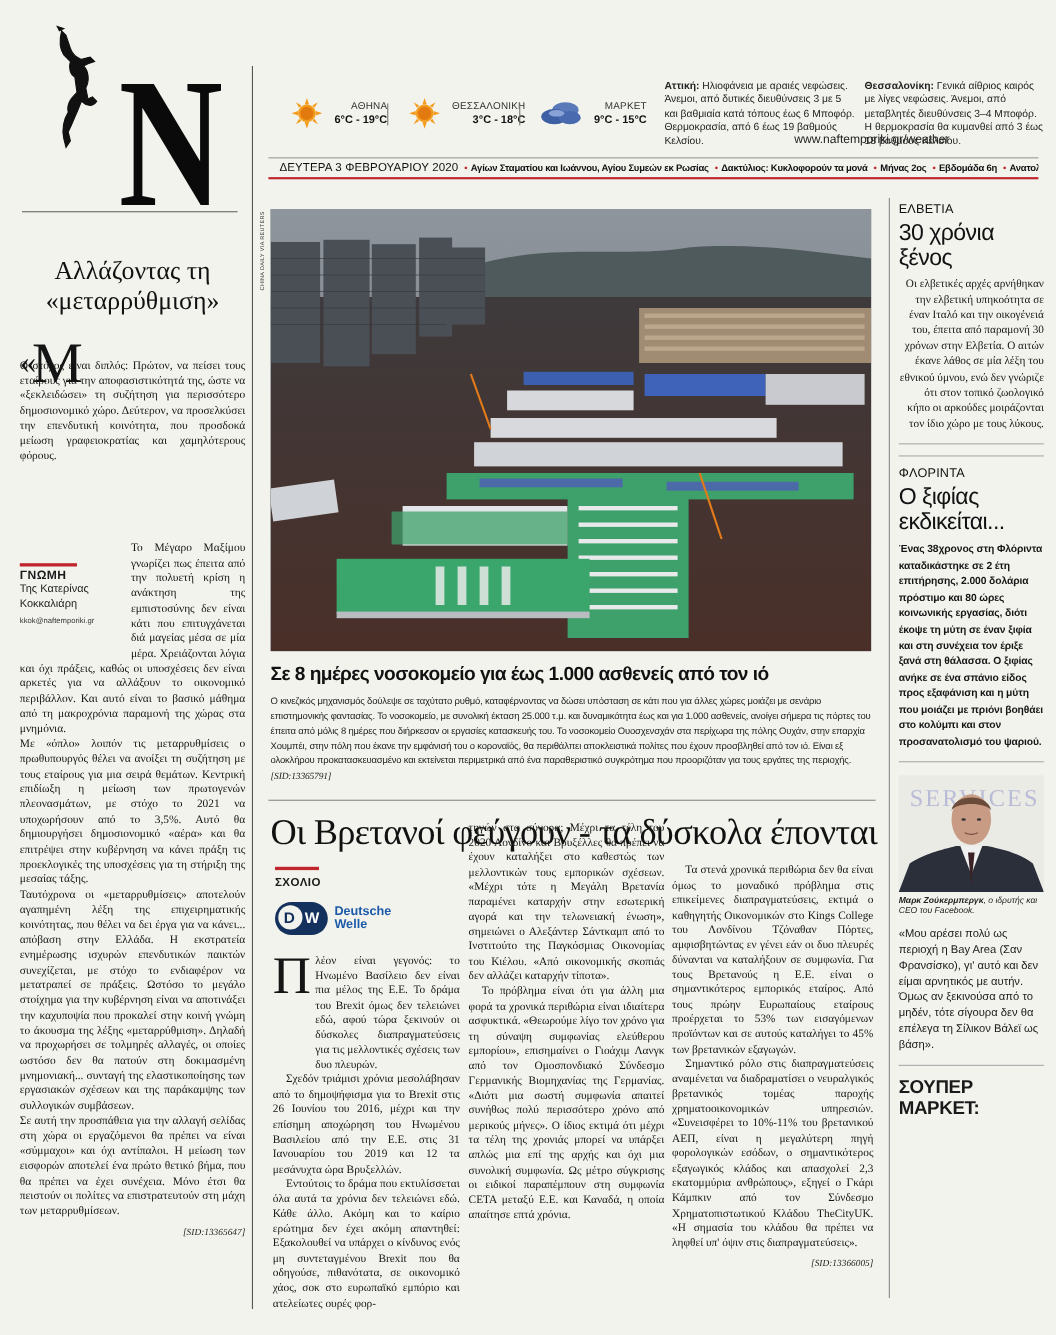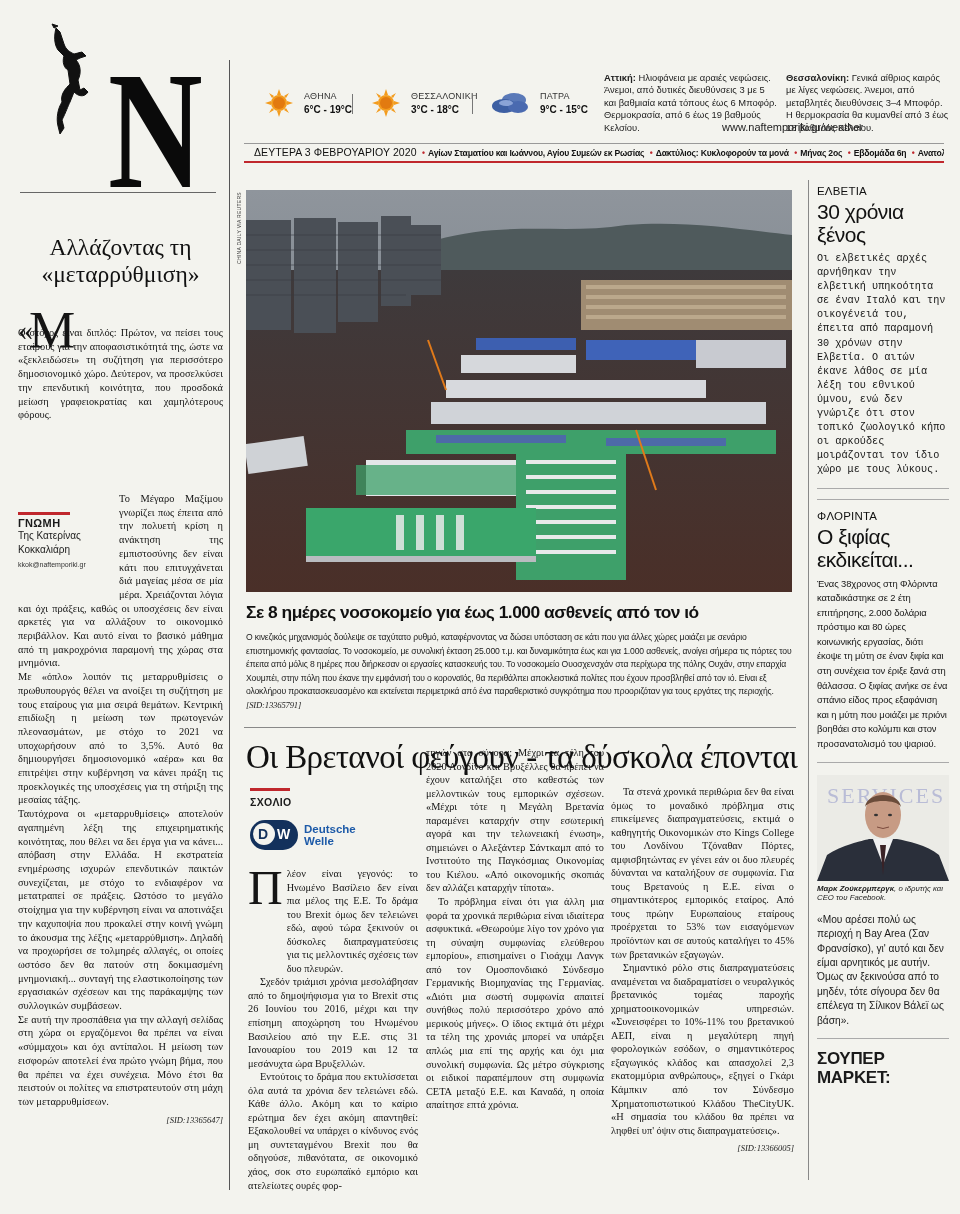--- a/index.html
+++ b/index.html
@@ -8,21 +8,21 @@
 
   
   #logo-area { position: absolute; left: 20px; top: 18px; width: 200px; height: 175px; }
   #hermes { position: absolute; left: 20px; top: 4px; width: 60px; height: 120px; }
   #big-n { position: absolute; left: 88px; top: 42px; font-family: "Liberation Serif", serif; font-weight: 700; font-size: 168px; line-height: 140px; color: #0a0a0a; letter-spacing: -6px; transform: scaleX(0.78); transform-origin: left top; }
   #logo-rule { position: absolute; left: 20px; top: 192px; width: 196px; height: 1px; background: #666; }
   #vertical-rule { position: absolute; left: 229px; top: 60px; width: 1px; height: 1130px; background: #555; }
 
   
   #weather { position: absolute; left: 258px; top: 72px; width: 700px; height: 70px; }
-  .city { position: absolute; top: 16px; display: flex; align-items: center; }
+  .city { position: absolute; top: 16px; display: flex; align-items: center; text-align: right; }
   .city .icon { width: 30px; height: 30px; margin-right: 10px; }
   .city .label { font-family: "Liberation Sans", sans-serif; font-size: 9px; color: #333; letter-spacing: .2px; }
   .city .temp { font-family: "Liberation Sans", sans-serif; font-size: 10px; font-weight: 700; color: #111; margin-top: 3px; }
   .city-sep { position: absolute; top: 22px; width: 1px; height: 20px; background: #777; }
   .forecast { position: absolute; top: 0; font-family: "Liberation Sans", sans-serif; font-size: 9.4px; line-height: 12.4px; color: #222; }
   .forecast b { font-weight: 700; }
   #weather-url { position: absolute; left: 722px; top: 121px; font-family: "Liberation Sans", sans-serif; font-size: 11px; color: #222; }
   #weather-url b { font-weight: 400; }
 
   
@@ -73,22 +73,22 @@
   #brexit-col2 { left: 426px; top: 746px; width: 178px; }
   #brexit-col3 { left: 611px; top: 785px; width: 183px; }
   .drop-p { display: flex; }
   .drop-p .cap { font-family: "Liberation Serif", serif; font-size: 48px; line-height: 40px; margin-right: 4px; margin-top: 1px; }
 
   
   #right-rule { position: absolute; left: 808px; top: 180px; width: 1px; height: 1000px; background: #888; }
   #sidebar { position: absolute; left: 817px; top: 185px; width: 132px; }
   .kicker { font-family: "Liberation Sans", sans-serif; font-size: 11.5px; color: #111; letter-spacing: .2px; }
   .side-title { font-family: "Liberation Sans", sans-serif; font-size: 21px; line-height: 23px; color: #111; letter-spacing: -.5px; margin-top: 3px; }
-  .side-body-serif { font-family: Liberation Mono, monospace; font-size: 10.2px; line-height: 14.1px; text-align: left; margin-top: 6px; color: #151515; }
-  .side-body-sans { font-family: "Liberation Sans", sans-serif; font-size: 9.4px; line-height: 14.6px; margin-top: 6px; color: #151515; font-weight: 400; letter-spacing: -.1px; }
+  .side-body-serif { font-family: Liberation Serif, serif; font-size: 10.2px; line-height: 14.1px; text-align: right; margin-top: 6px; color: #151515; }
+  .side-body-sans { font-family: "Liberation Sans", sans-serif; font-size: 9.4px; line-height: 14.6px; margin-top: 6px; color: #151515; font-weight: 700; letter-spacing: -.1px; }
   .side-sep { height: 1px; background: #aaa; margin: 10px 0; }
   #big-number { font-family: "Liberation Sans", sans-serif; font-weight: 700; font-size: 44px; line-height: 44px; text-align: center; transform: scaleX(.75); letter-spacing: -3px; margin-top: 10px; }
   #big-unit { font-family: "Liberation Sans", sans-serif; font-size: 16px; text-align: center; margin-top: 0px; letter-spacing: .5px; }
   #big-desc { font-family: "Liberation Sans", sans-serif; font-weight: 700; font-size: 7.6px; line-height: 13px; text-align: center; margin-top: 3px; }
   #zuck-photo { margin-top: 12px; width: 132px; height: 106px; position: relative; overflow: hidden; background: #e7e7e2; }
   #zuck-caption { font-family: "Liberation Sans", sans-serif; font-size: 7.8px; font-style: italic; line-height: 9.6px; margin-top: 3px; color: #222; }
   #zuck-caption b { font-weight: 700; }
   #zuck-quote { font-family: "Liberation Sans", sans-serif; font-size: 10.2px; line-height: 14.4px; margin-top: 10px; color: #1a1a1a; }
   #promo-title { font-family: "Liberation Sans", sans-serif; font-weight: 700; font-size: 17px; line-height: 19px; letter-spacing: -.3px; }
   #promo-sub { font-family: "Liberation Sans", sans-serif; font-size: 17px; line-height: 19px; letter-spacing: -.3px; position: relative; }
@@ -137,21 +137,21 @@
   </div>
   <div class="city-sep" style="left:214px"></div>
   <div class="city" style="left:232px">
     <svg class="icon" style="width:40px" viewBox="0 0 40 30">
       <ellipse cx="24" cy="12" rx="12" ry="7" fill="#5a79b8"></ellipse>
       <ellipse cx="14" cy="18" rx="12" ry="7" fill="#3d5fa3"></ellipse>
       <ellipse cx="28" cy="19" rx="10" ry="6" fill="#4a6ab0"></ellipse>
       <ellipse cx="16" cy="15" rx="7" ry="3" fill="#8aa3d6"></ellipse>
     </svg>
     <div>
-      <div class="label">ΠΑΤΡΑ</div>
+      <div class="label">ΜΑΡΚΕΤ</div>
       <div class="temp">9°C - 15°C</div>
     </div>
   </div>
   <div class="forecast" style="left:346px; width:173px;"><b>Αττική:</b><span> Ηλιοφάνεια με αραιές νεφώσεις. Άνεμοι, από δυτικές διευθύνσεις 3 με 5 και βαθμιαία κατά τόπους έως 6 Μποφόρ. Θερμοκρασία, από 6 έως 19 βαθμούς Κελσίου.</span></div>
   <div class="forecast" style="left:528px; width:165px;"><b style="font-weight:700">Θεσσαλονίκη:</b><span> Γενικά αίθριος καιρός με λίγες νεφώσεις. Άνεμοι, από μεταβλητές διευθύνσεις 3–4 Μποφόρ. Η θερμοκρασία θα κυμανθεί από 3 έως 18 βαθμούς Κελσίου.</span></div>
 </div>
 <div id="weather-url"><span>www.naftemporiki.gr/</span><b>weather</b></div>
 
 <div id="datebar">
   <span class="date">ΔΕΥΤΕΡΑ 3 ΦΕΒΡΟΥΑΡΙΟΥ 2020</span>
@@ -180,21 +180,21 @@
     <div class="red"></div>
     <div class="kind">ΓΝΩΜΗ</div>
     <div class="author">Της Κατερίνας</div>
     <div class="author">Κοκκαλιάρη</div>
     <div class="email">kkok@naftemporiki.gr</div>
   </div>
   <div style="font-family:'Liberation Serif',serif; font-size:10.4px; line-height:13.7px; text-align:justify; color:#141414;">
     <p>Το Μέγαρο Μαξίμου γνωρίζει πως έπειτα από την πολυετή κρίση η ανάκτηση της εμπιστοσύνης δεν είναι κάτι που επιτυγχάνεται διά μαγείας μέσα σε μία μέρα. Χρειάζονται λόγια και όχι πράξεις, καθώς οι υποσχέσεις δεν είναι αρκετές για να αλλάξουν το οικονομικό περιβάλλον. Και αυτό είναι το βασικό μάθημα από τη μακροχρόνια παραμονή της χώρας στα μνημόνια.</p>
     <p>Με «όπλο» λοιπόν τις μεταρρυθμίσεις ο πρωθυπουργός θέλει να ανοίξει τη συζήτηση με τους εταίρους για μια σειρά θεμάτων. Κεντρική επιδίωξη η μείωση των πρωτογενών πλεονασμάτων, με στόχο το 2021 να υποχωρήσουν από το 3,5%. Αυτό θα δημιουργήσει δημοσιονομικό «αέρα» και θα επιτρέψει στην κυβέρνηση να κάνει πράξη τις προεκλογικές της υποσχέσεις για τη στήριξη της μεσαίας τάξης.</p>
     <p>Ταυτόχρονα οι «μεταρρυθμίσεις» αποτελούν αγαπημένη λέξη της επιχειρηματικής κοινότητας, που θέλει να δει έργα για να κάνει... απόβαση στην Ελλάδα. Η εκστρατεία ενημέρωσης ισχυρών επενδυτικών παικτών συνεχίζεται, με στόχο το ενδιαφέρον να μετατραπεί σε πράξεις. Ωστόσο το μεγάλο στοίχημα για την κυβέρνηση είναι να αποτινάξει την καχυποψία που προκαλεί στην κοινή γνώμη το άκουσμα της λέξης «μεταρρύθμιση». Δηλαδή να προχωρήσει σε τολμηρές αλλαγές, οι οποίες ωστόσο δεν θα πατούν στη δοκιμασμένη μνημονιακή... συνταγή της ελαστικοποίησης των εργασιακών σχέσεων και της παράκαμψης των συλλογικών συμβάσεων.</p>
-    <p>Σε αυτή την προσπάθεια για την αλλαγή σελίδας στη χώρα οι εργαζόμενοι θα πρέπει να είναι «σύμμαχοι» και όχι αντίπαλοι. Η μείωση των εισφορών αποτελεί ένα πρώτο γνώμη βήμα, που θα πρέπει να έχει συνέχεια. Μόνο έτσι θα πειστούν οι πολίτες να επιστρατευτούν στη μάχη των μεταρρυθμίσεων.</p>
+    <p>Σε αυτή την προσπάθεια για την αλλαγή σελίδας στη χώρα οι εργαζόμενοι θα πρέπει να είναι «σύμμαχοι» και όχι αντίπαλοι. Η μείωση των εισφορών αποτελεί ένα πρώτο θετικό βήμα, που θα πρέπει να έχει συνέχεια. Μόνο έτσι θα πειστούν οι πολίτες να επιστρατευτούν στη μάχη των μεταρρυθμίσεων.</p>
     <div class="sid">[SID:13365647]</div>
   </div>
 </div>
 
 <div id="photo-credit">CHINA DAILY VIA REUTERS</div>
 <div id="photo">
   <svg width="546" height="402" viewBox="0 0 546 402">
     <defs>
       <linearGradient id="sky" x1="0" y1="0" x2="0" y2="1">
         <stop offset="0" stop-color="#8f959c"></stop>

